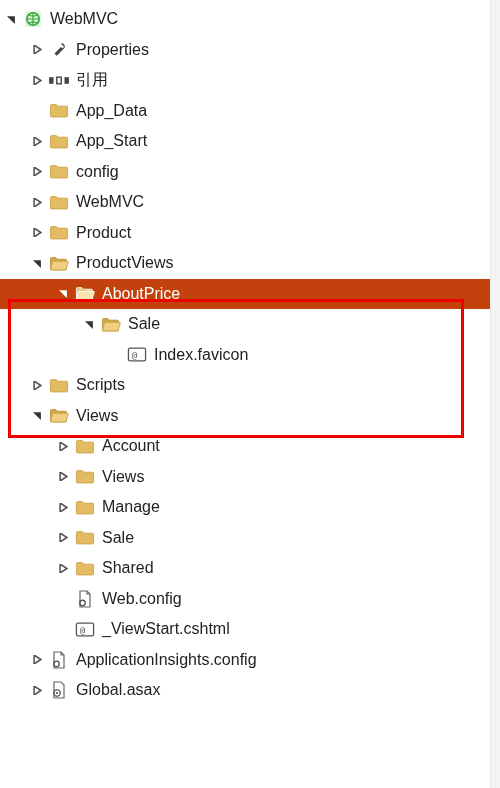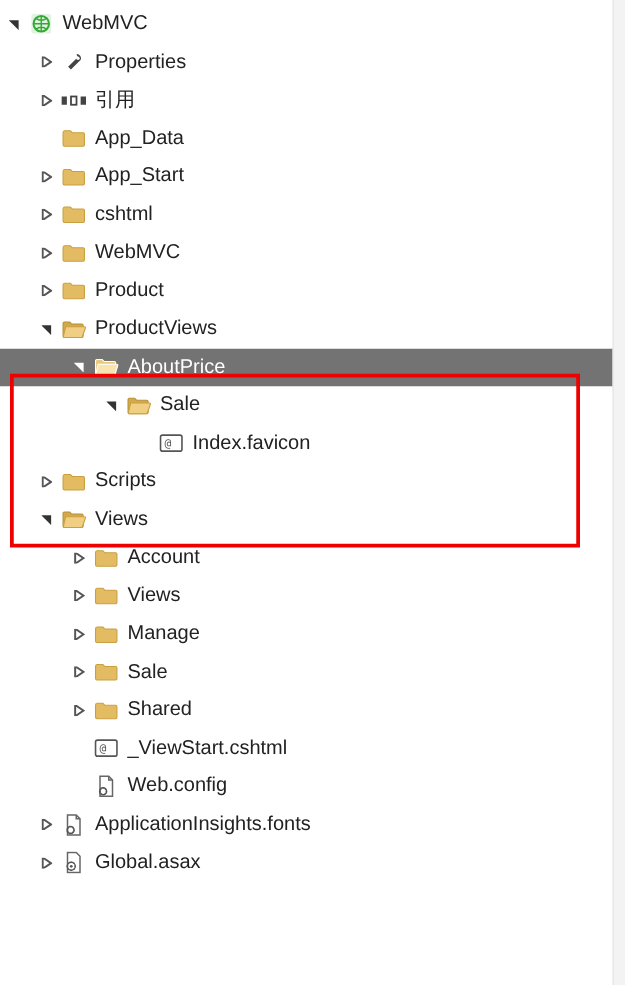--- a/index.html
+++ b/index.html
@@ -20,21 +20,21 @@
     }
     .node {
       display: flex;
       align-items: center;
       height: 30.5px;
       white-space: nowrap;
       cursor: default;
     }
     .node.bold { font-weight: normal; }
     .node.selected {
-      background: #737373;
+      background: #c2410c;
       color: #fff;
     }
     .indent {
       display: inline-block;
       width: 26px;
       flex-shrink: 0;
     }
     .arrow {
       width: 22px;
       flex-shrink: 0;
@@ -218,21 +218,21 @@
     <span class="arrow">
         <svg width="9" height="9">
           <use href="#i-arrow-closed"></use>
         </svg>
       </span>
     <span class="ico">
         <svg width="20" height="15">
           <use href="#i-folder"></use>
         </svg>
       </span>
-    <span class="label">cshtml</span>
+    <span class="label">config</span>
   </div>
 
   <div class="node">
     <span class="indent"></span>
     <span class="arrow">
         <svg width="9" height="9">
           <use href="#i-arrow-closed"></use>
         </svg>
       </span>
     <span class="ico">
@@ -421,59 +421,59 @@
         <svg width="9" height="9">
           <use href="#i-arrow-closed"></use>
         </svg>
       </span>
     <span class="ico">
         <svg width="20" height="15">
           <use href="#i-folder"></use>
         </svg>
       </span>
     <span class="label">Shared</span>
-  </div>
-
-  <div class="node">
-    <span class="indent"></span>
-      <span class="indent"></span>
-    <span class="arrow"></span>
-    <span class="ico">
-        <svg width="20" height="15">
-          <use href="#i-cshtml"></use>
-        </svg>
-      </span>
-    <span class="label">_ViewStart.cshtml</span>
   </div>
 
   <div class="node">
     <span class="indent"></span>
       <span class="indent"></span>
     <span class="arrow"></span>
     <span class="ico">
         <svg width="16" height="18">
           <use href="#i-config"></use>
         </svg>
       </span>
     <span class="label">Web.config</span>
   </div>
 
   <div class="node">
     <span class="indent"></span>
+      <span class="indent"></span>
+    <span class="arrow"></span>
+    <span class="ico">
+        <svg width="20" height="15">
+          <use href="#i-cshtml"></use>
+        </svg>
+      </span>
+    <span class="label">_ViewStart.cshtml</span>
+  </div>
+
+  <div class="node">
+    <span class="indent"></span>
     <span class="arrow">
         <svg width="9" height="9">
           <use href="#i-arrow-closed"></use>
         </svg>
       </span>
     <span class="ico">
         <svg width="16" height="18">
           <use href="#i-config"></use>
         </svg>
       </span>
-    <span class="label">ApplicationInsights.fonts</span>
+    <span class="label">ApplicationInsights.config</span>
   </div>
 
 
   <div class="node">
     <span class="indent"></span>
     <span class="arrow">
         <svg width="9" height="9">
           <use href="#i-arrow-closed"></use>
         </svg>
       </span>

